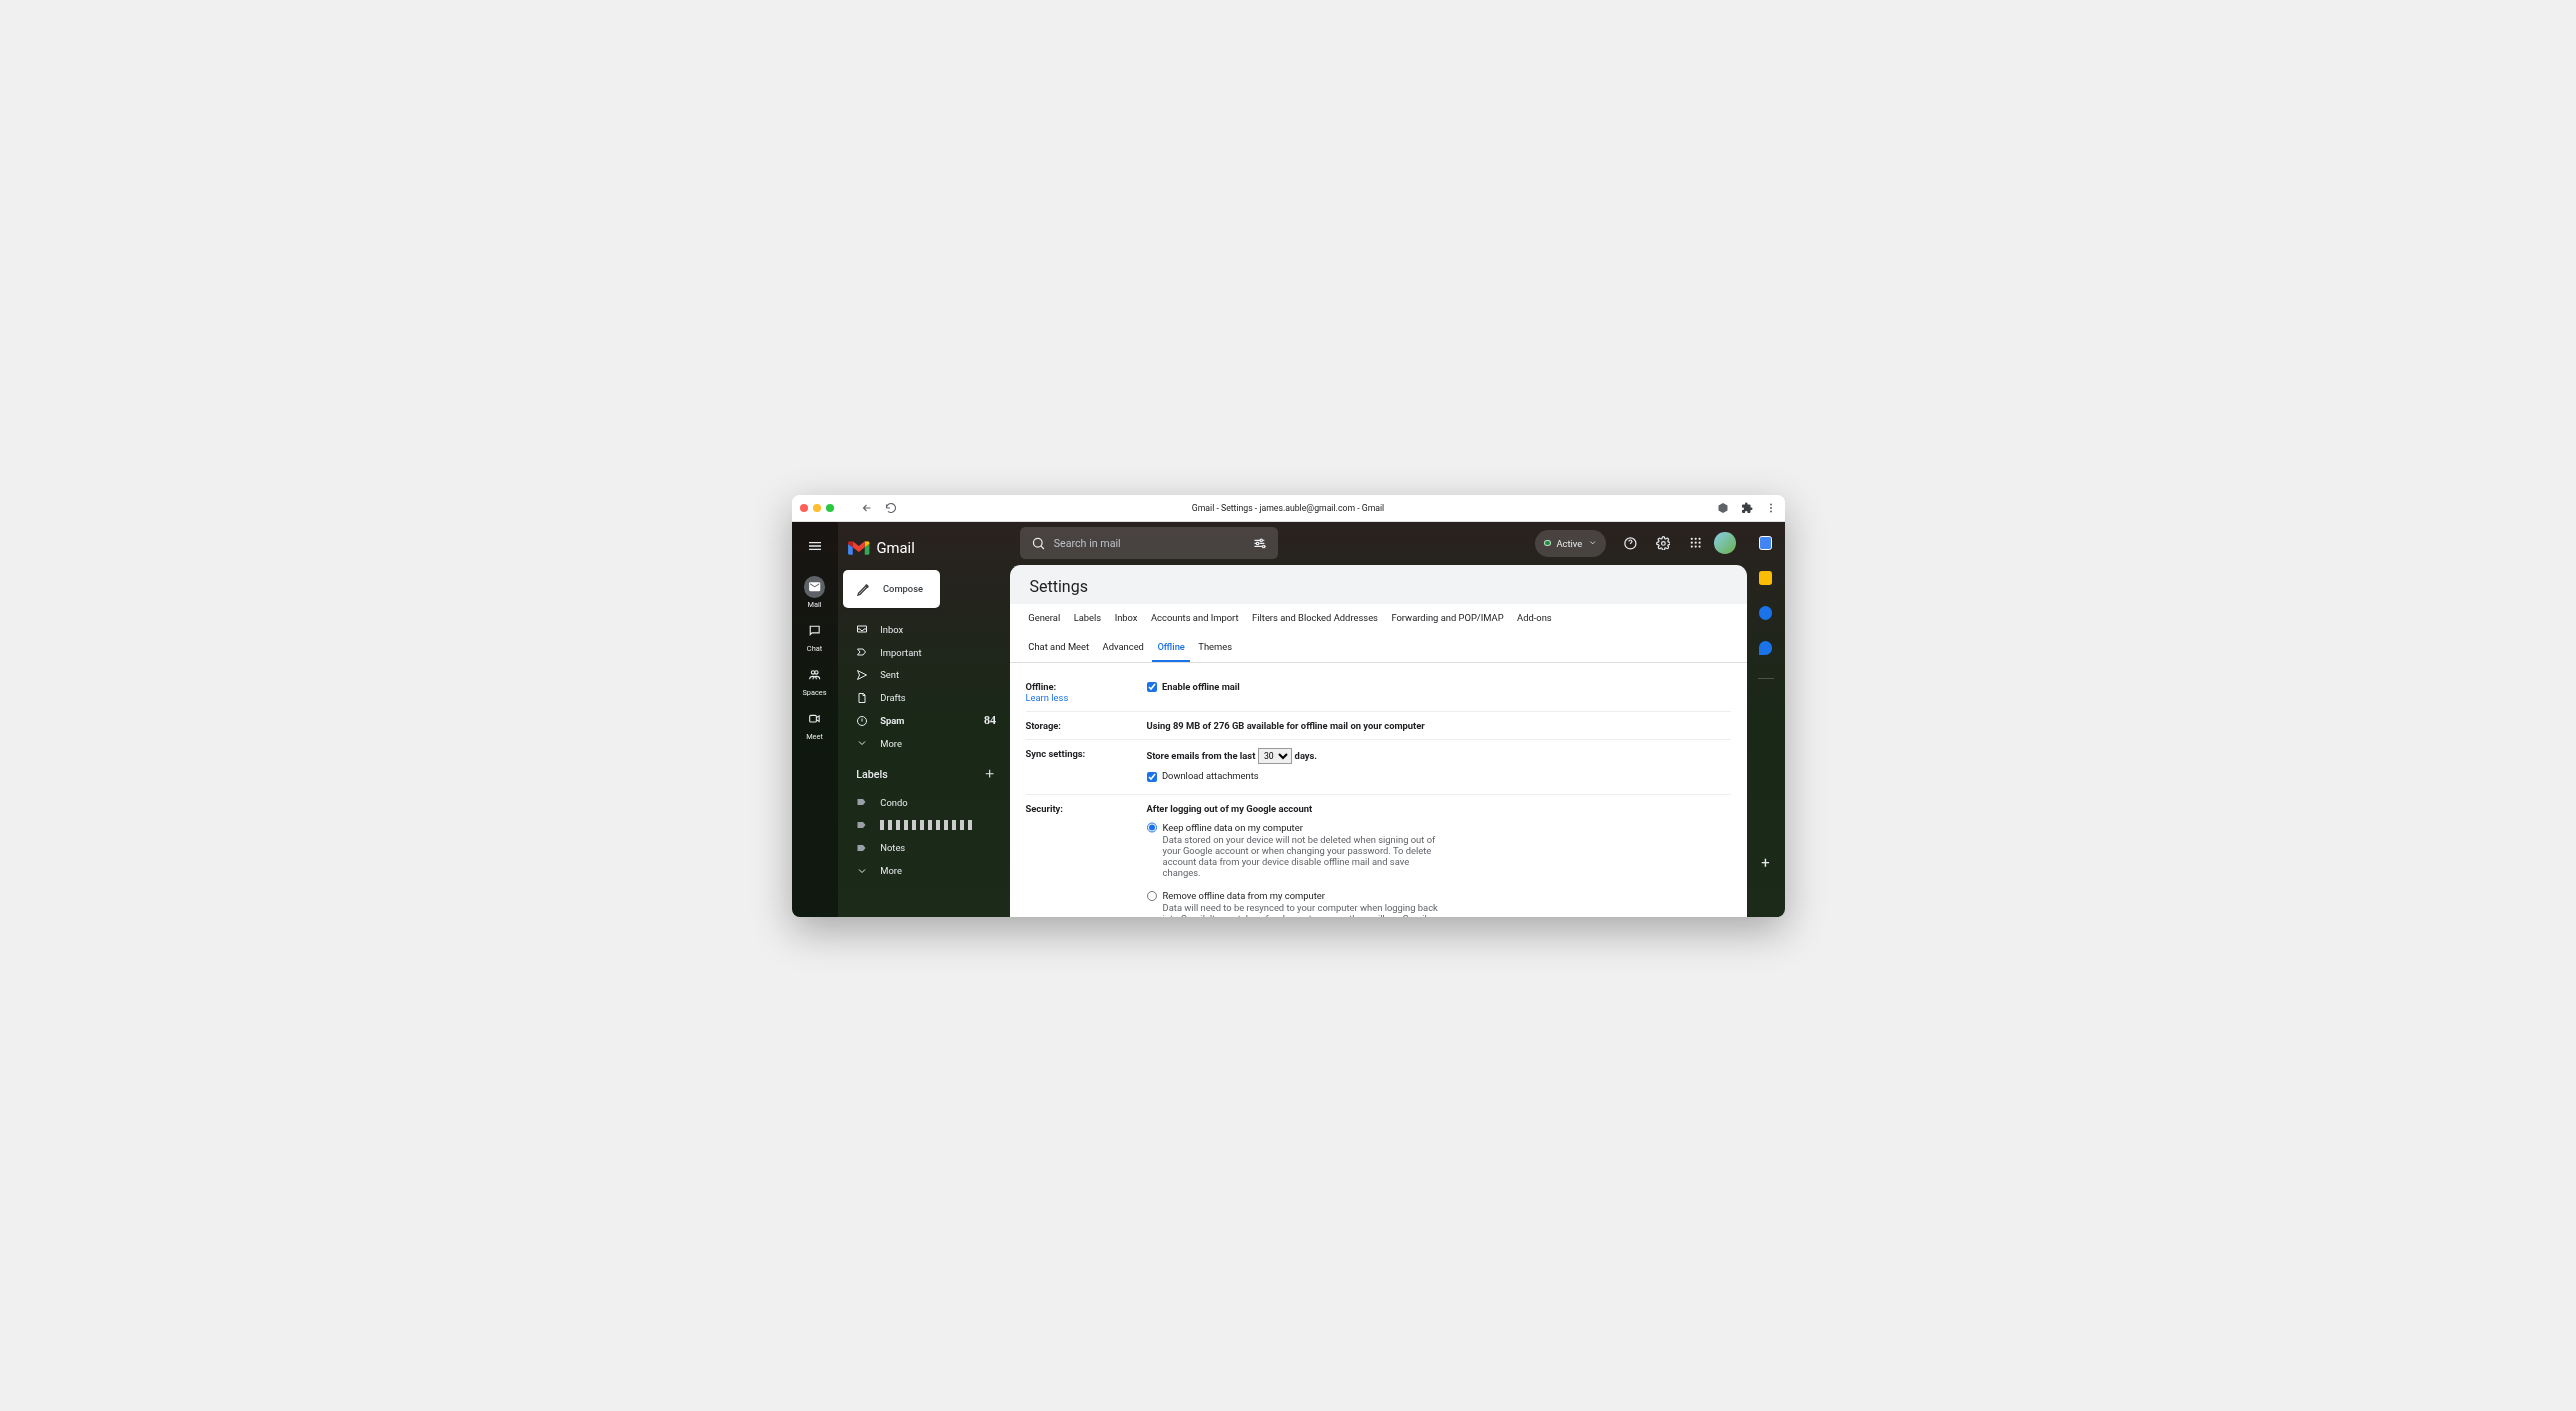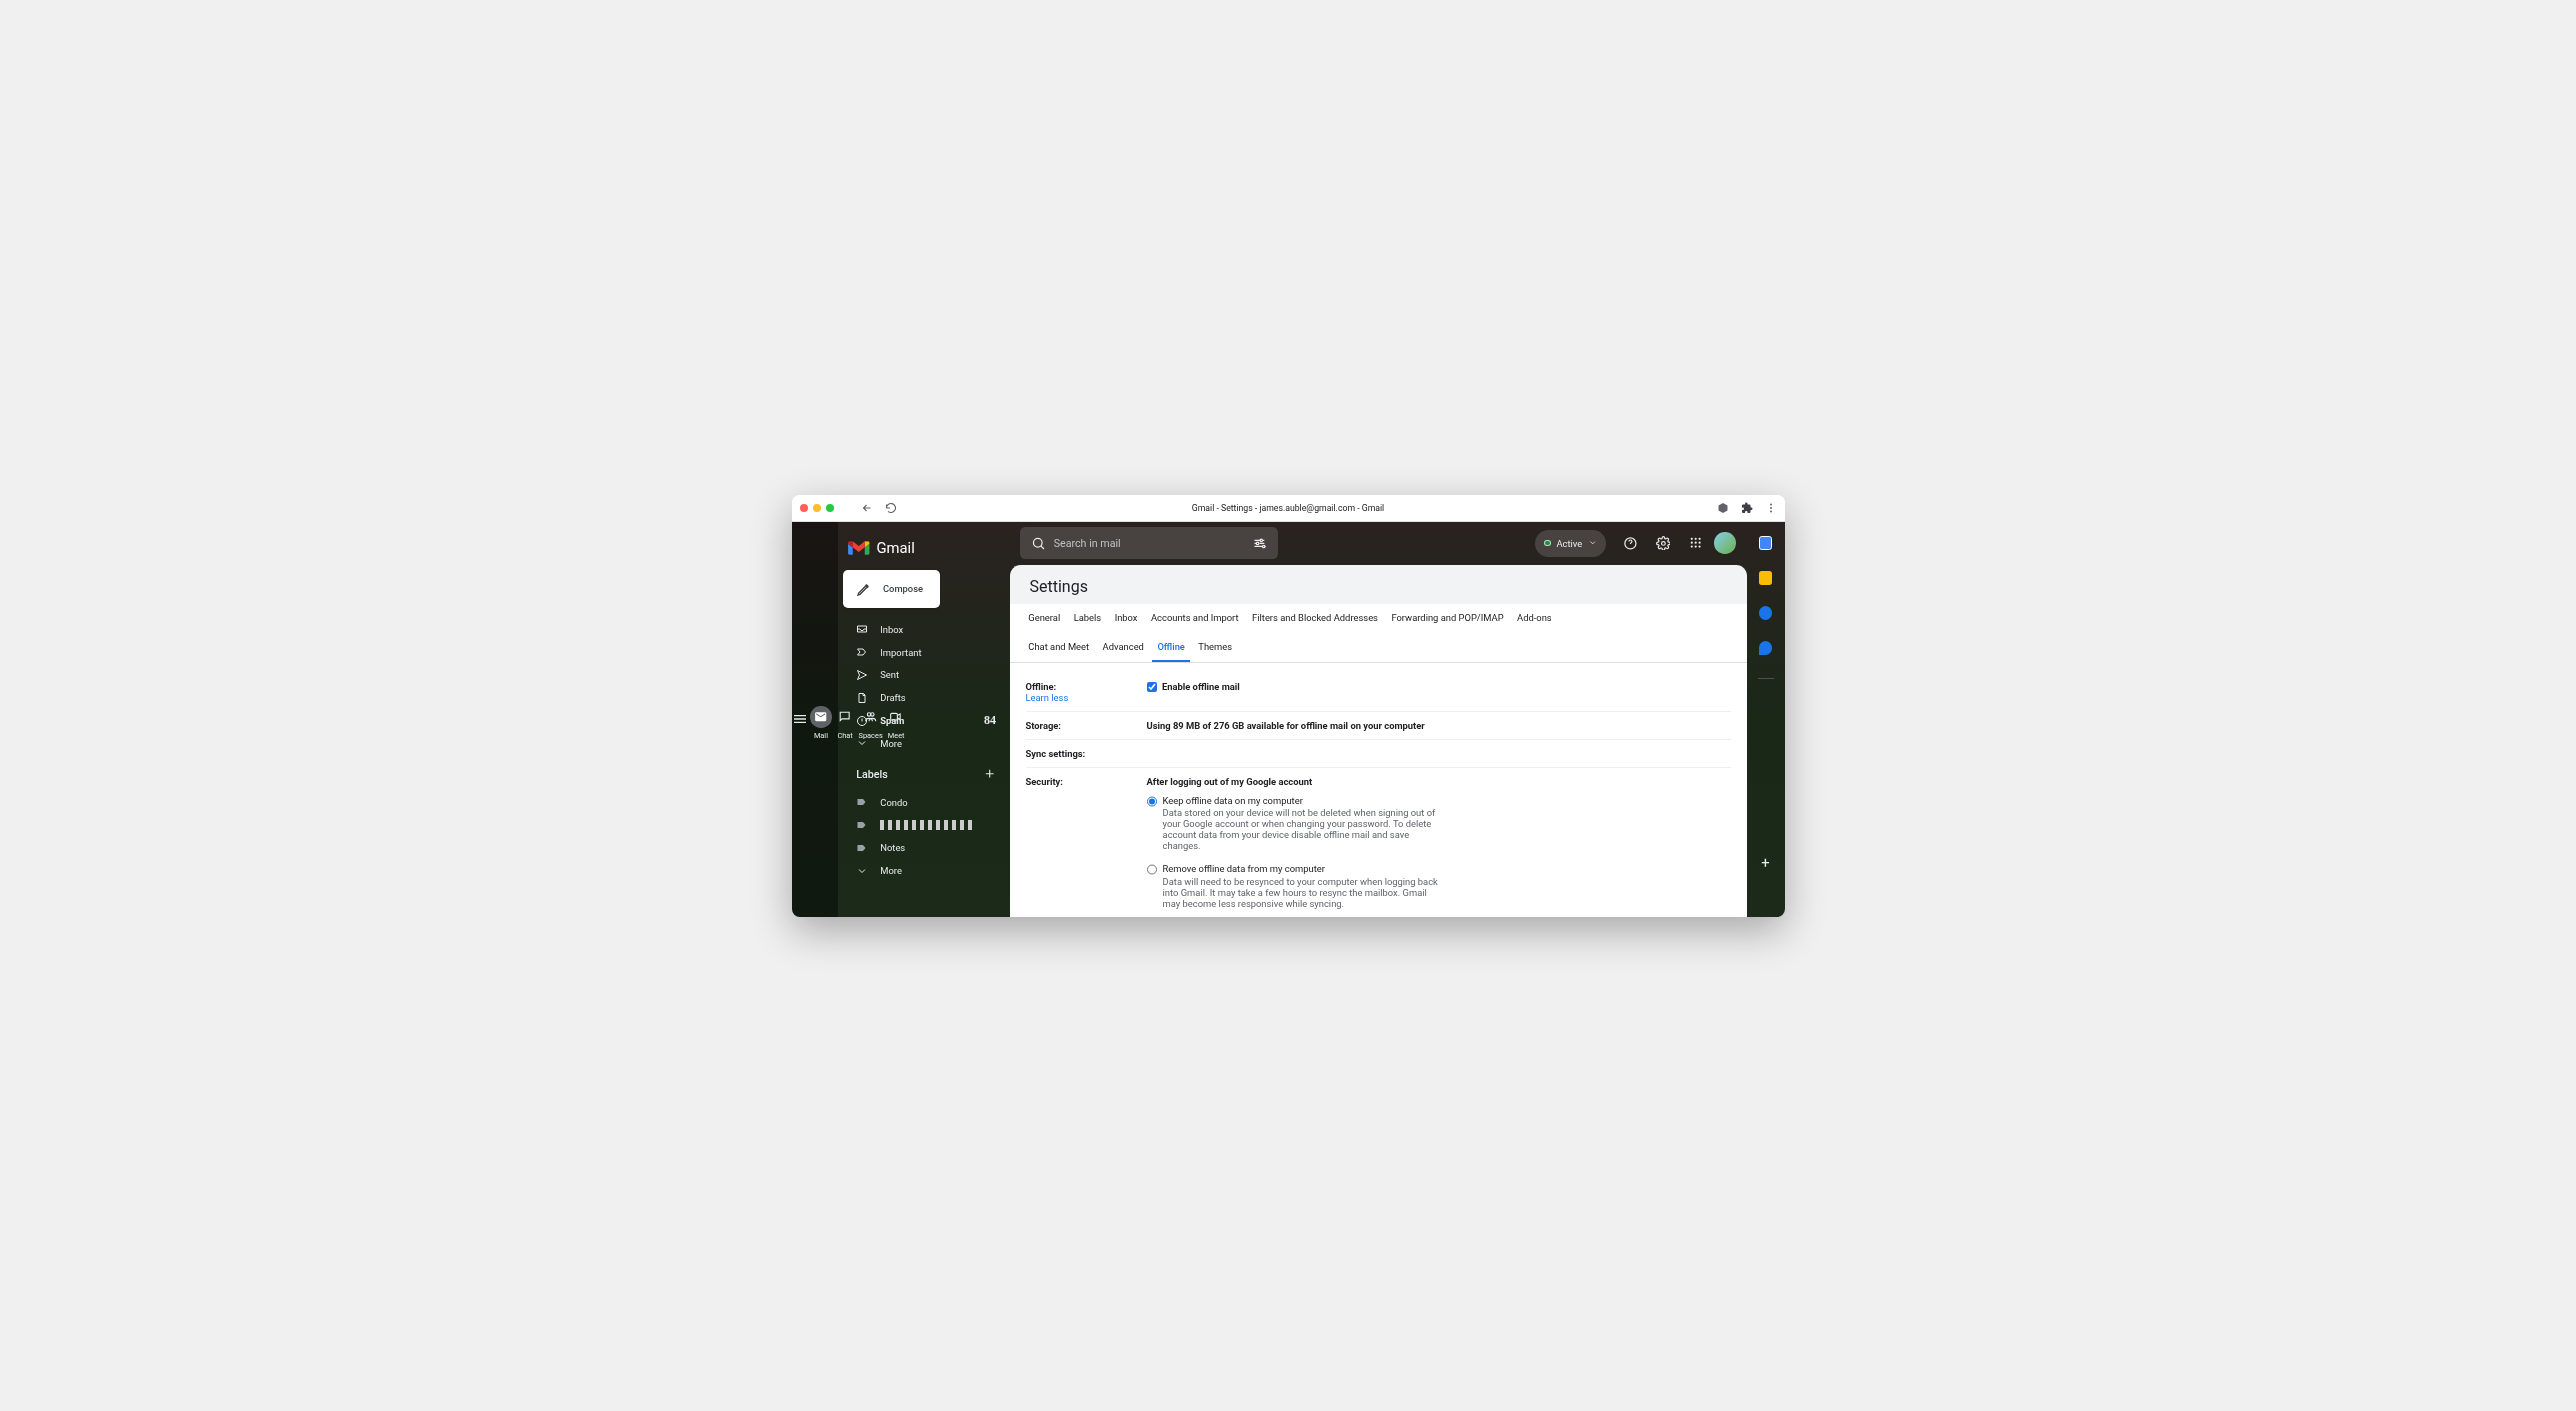--- a/index.html
+++ b/index.html
@@ -9,21 +9,21 @@
 .traffic-lights { display: flex; gap: 5.4px; }
 .tl { width: 8px; height: 8px; border-radius: 50%; }
 .tl.red { background: #ff5f57; }
 .tl.yellow { background: #febc2e; }
 .tl.green { background: #28c840; }
 .nav-arrows { display: flex; gap: 12px; margin-left: 27px; align-items: center; }
 .nav-icon { width: 12px; height: 12px; cursor: pointer; color: #5f6368; }
 .page-title { position: absolute; left: 50%; transform: translateX(-50%); font-size: 8.7px; color: #202124; }
 .titlebar-right { margin-left: auto; display: flex; gap: 12px; align-items: center; }
 .app-body { flex: 1; display: flex; background: linear-gradient(180deg, #2a2220 0%, #1a2818 50%, #1c2a1a 100%); overflow: hidden; }
-.left-rail { width: 46px; background: rgba(0,0,0,0.4); display: flex; flex-direction: row; align-items: center; padding-top: 8px; gap: 2.7px; }
+.left-rail { width: 46px; background: rgba(0,0,0,0.4); display: flex; flex-direction: column; align-items: center; padding-top: 8px; gap: 2.7px; }
 .hamburger { width: 32px; height: 32px; display: flex; align-items: center; justify-content: center; color: #e8eaed; cursor: pointer; margin-bottom: 8px; }
 .rail-item { width: 38px; display: flex; flex-direction: column; align-items: center; padding: 4px 0; cursor: pointer; color: #e8eaed; border-radius: 10.7px; }
 .rail-item.active .rail-icon-wrap { background: #5f6368; }
 .rail-icon-wrap { width: 21.5px; height: 21.5px; border-radius: 10.7px; display: flex; align-items: center; justify-content: center; }
 .rail-label { font-size: 7.4px; margin-top: 2.7px; }
 .sidebar { width: 172px; padding: 5.4px; display: flex; flex-direction: column; }
 .header-row { height: 43px; display: flex; align-items: center; padding: 0 5.4px; gap: 5.4px; }
 .gmail-logo { display: flex; align-items: center; gap: 6.7px; color: #fff; font-size: 14.8px; font-weight: 400; }
 .m-logo { width: 21.5px; height: 16px; }
 .compose-btn { height: 38px; width: 97px; background: #fff; border-radius: 5px; display: flex; align-items: center; padding: 0 13.4px; gap: 10.7px; font-size: 9.4px; color: #3c4043; cursor: pointer; box-shadow: 0 0.7px 2px rgba(0,0,0,0.2); font-weight: 500; }
@@ -336,20 +336,31 @@
             </div>
           </div>
 
           <div class="setting-row">
             <div class="setting-label"><span>Storage:</span></div>
             <div class="setting-content strong">Using 89 MB of 276 GB available for offline mail on your computer</div>
           </div>
 
           <div class="setting-row">
             <div class="setting-label"><span>Sync settings:</span></div>
+            <div class="setting-content">
+              <div style="margin-bottom:6.7px;">
+                <span class="strong">Store emails from the last</span>
+                <select class="select-inline"><option>30</option></select>
+                <span class="strong">days.</span>
+              </div>
+              <label class="cb-row">
+                <input type="checkbox" checked="" style="">
+                <span class="cb-text">Download attachments</span>
+              </label>
+            </div>
           </div>
 
           <div class="setting-row">
             <div class="setting-label"><span>Security:</span></div>
             <div class="setting-content">
               <div class="strong" style="margin-bottom:8px;">After logging out of my Google account</div>
               <label class="cb-row" style="margin-bottom:12px;">
                 <input type="radio" name="sec" checked="" style="">
                 <div>
                   <div class="cb-text">Keep offline data on my computer</div>

